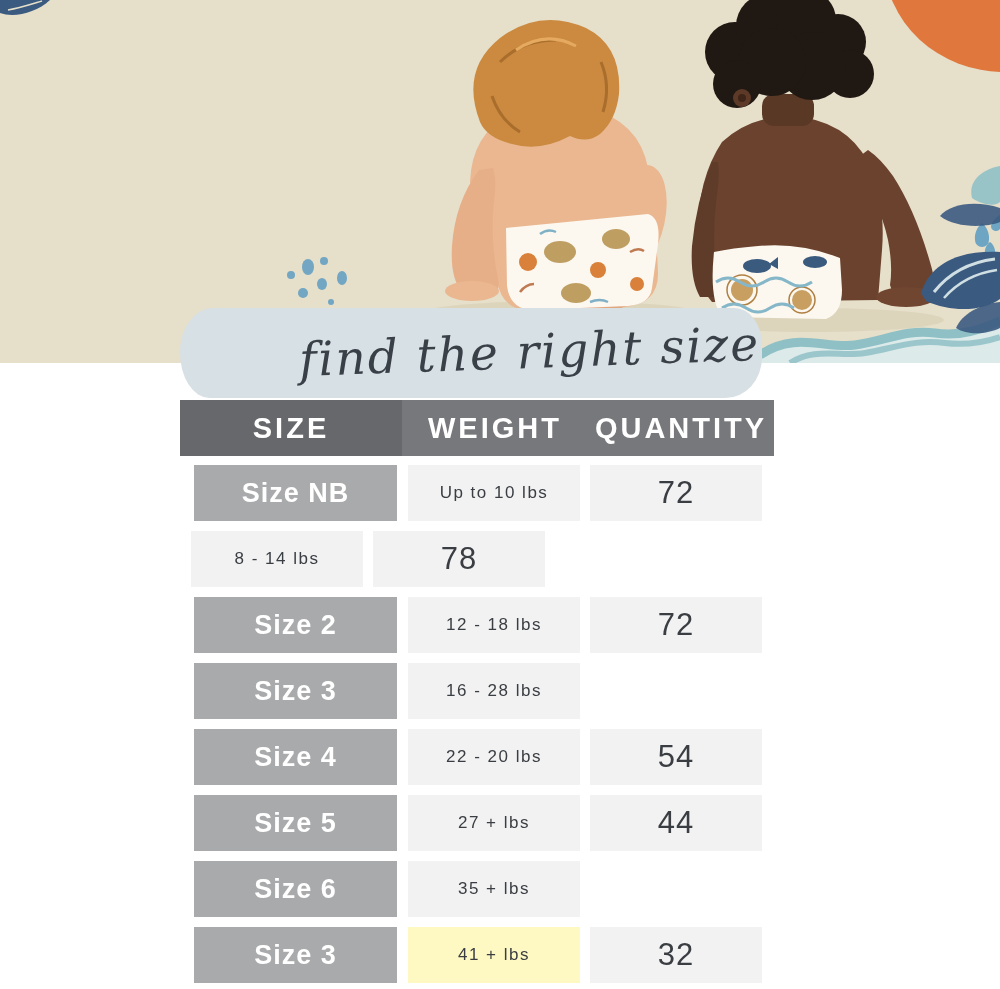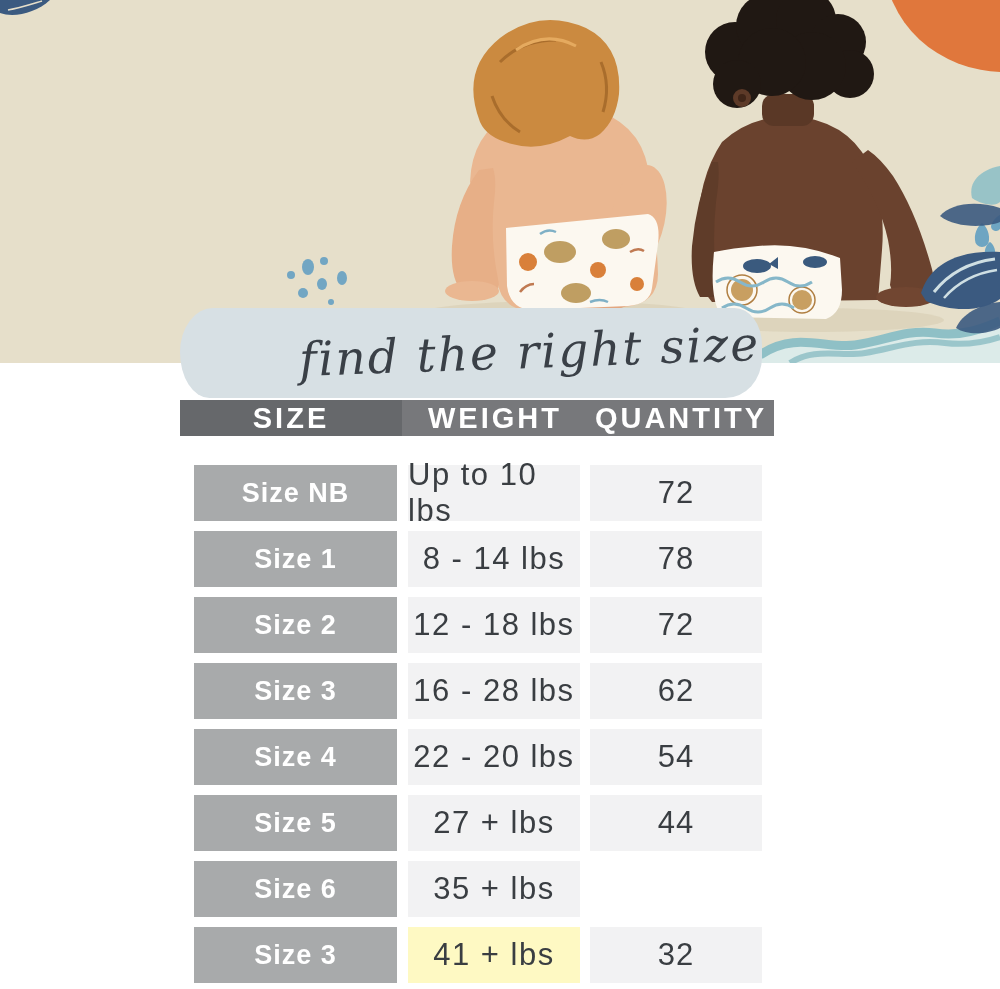--- a/index.html
+++ b/index.html
@@ -15,36 +15,36 @@
     border-radius:36px 30px 40px 32px / 48px 40px 44px 50px;
     display:flex;align-items:center;justify-content:center;
   }
   .title-script{
     padding-left:118px;white-space:nowrap;
     font-family:"DejaVu Serif",serif;font-style:italic;
     font-size:47px;letter-spacing:2px;transform:rotate(-2deg);
   }
   
   .tbl-header{
-    position:absolute;left:180px;top:400px;width:594px;height:36px;
+    position:absolute;left:180px;top:400px;width:594px;height:56px;
     display:flex;color:#fff;font-weight:bold;font-size:29px;letter-spacing:3px;border-radius:9px;
   }
   .tbl-header .hcell{display:flex;align-items:center;justify-content:center;height:100%;}
   .hcell.size{width:222px;}
   .hcell.weight{width:186px;}
   .hcell.quantity{width:186px;}
   
   .rows{position:absolute;left:180px;top:465px;width:594px;}
   .row{display:flex;height:56px;margin-bottom:10px;}
   .cell{display:flex;align-items:center;justify-content:center;height:56px;}
   .cell.size{
     margin-left:14px;width:203px;color:#ffffff;
     font-weight:bold;font-size:27px;letter-spacing:1px;
   }
-  .cell.weight{margin-left:11px;width:172px;font-size:31px;letter-spacing:1.5px;}
+  .cell.weight{margin-left:11px;width:172px;font-size:17px;letter-spacing:1.5px;}
   .cell.quantity{margin-left:10px;width:172px;font-size:31px;letter-spacing:1px;}
 </style>
 </head>
 <body>
 
 <div class="hero">
   <svg width="1000" height="363" viewBox="0 0 1000 363">
     <rect width="1000" height="363" fill="#e6dfca"></rect>
 
     <g>
@@ -167,35 +167,33 @@
 </div>
 
 <div class="rows">
   <div class="row">
     <div class="cell size" style="background: rgb(168, 170, 171);">Size NB</div>
     <div class="cell weight" style="background: rgb(242, 242, 243); color: rgb(58, 62, 66);">Up to 10 lbs</div>
     <div class="cell quantity" style="background: rgb(242, 242, 243); color: rgb(58, 62, 66);">72</div>
   </div>
 
   <div class="row">
-    <div class="cell size" style="background: rgb(168, 170, 171);">Size 1</div>
     <div class="cell weight" style="background: rgb(242, 242, 243); color: rgb(58, 62, 66);">8 - 14 lbs</div>
     <div class="cell quantity" style="background: rgb(242, 242, 243); color: rgb(58, 62, 66);">78</div>
   </div>
 
   <div class="row">
     <div class="cell size" style="background: rgb(168, 170, 171);">Size 2</div>
     <div class="cell weight" style="background: rgb(242, 242, 243); color: rgb(58, 62, 66);">12 - 18 lbs</div>
     <div class="cell quantity" style="background: rgb(242, 242, 243); color: rgb(58, 62, 66);">72</div>
   </div>
 
   <div class="row">
     <div class="cell size" style="background: rgb(168, 170, 171);">Size 3</div>
     <div class="cell weight" style="background: rgb(242, 242, 243); color: rgb(58, 62, 66);">16 - 28 lbs</div>
-    <div class="cell quantity" style="background: rgb(242, 242, 243); color: rgb(58, 62, 66);">62</div>
   </div>
 
   <div class="row">
     <div class="cell size" style="background: rgb(168, 170, 171);">Size 4</div>
     <div class="cell weight" style="background: rgb(242, 242, 243); color: rgb(58, 62, 66);">22 - 20 lbs</div>
     <div class="cell quantity" style="background: rgb(242, 242, 243); color: rgb(58, 62, 66);">54</div>
   </div>
 
   <div class="row">
     <div class="cell size" style="background: rgb(168, 170, 171);">Size 5</div>

